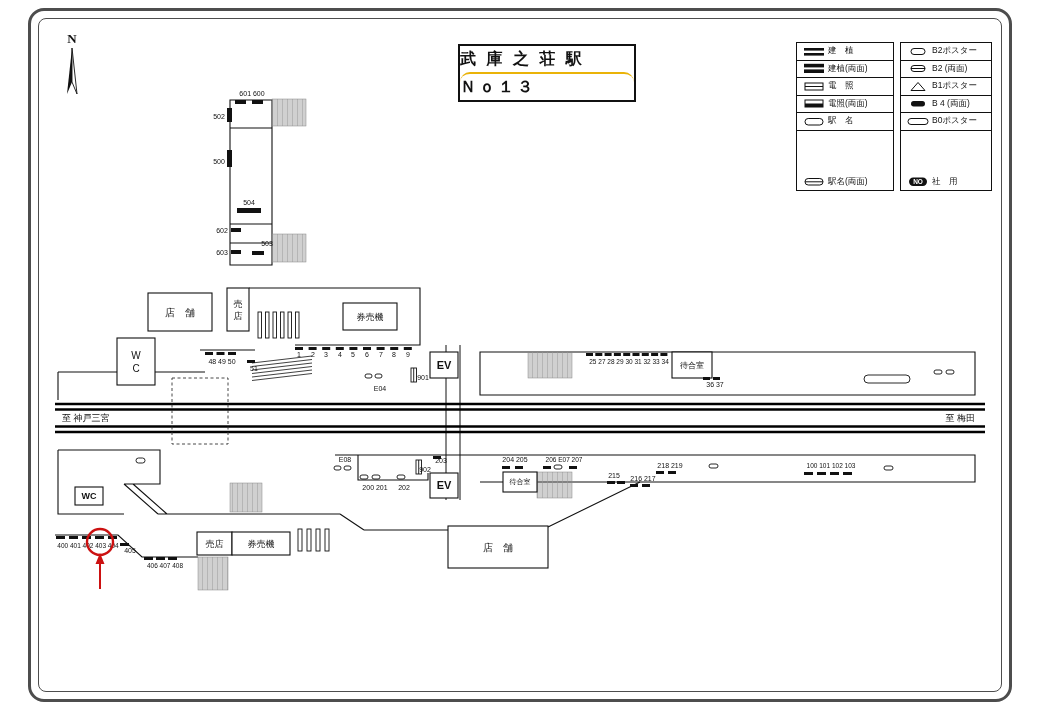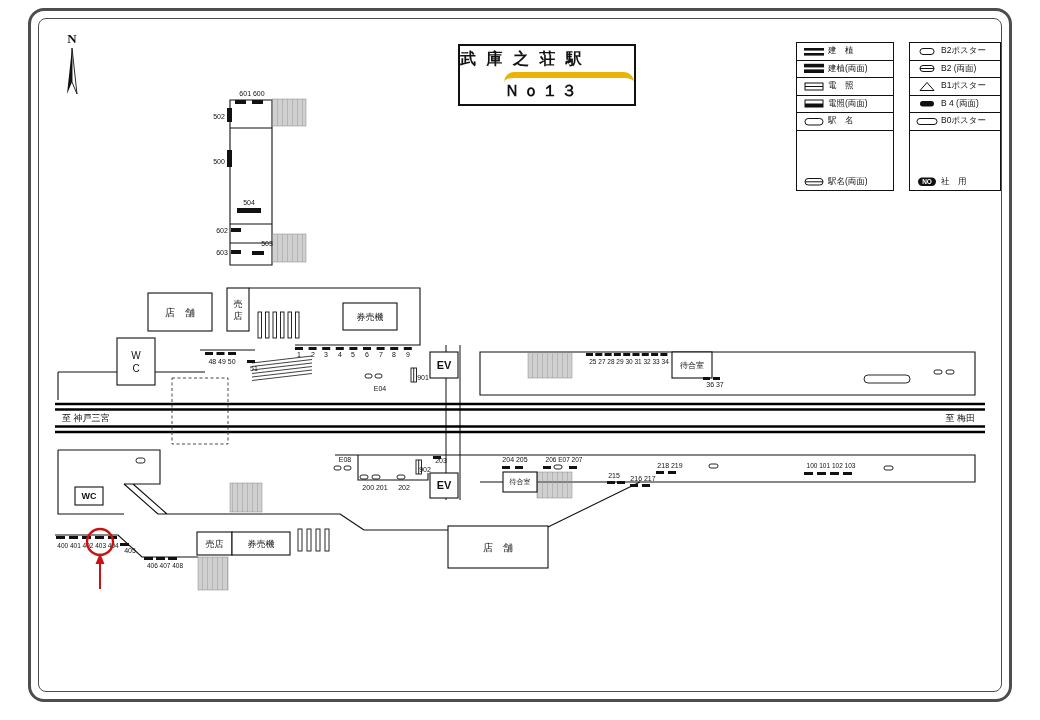--- a/index.html
+++ b/index.html
@@ -7,22 +7,22 @@
         font-family:"Liberation Sans",sans-serif;color:#111;overflow:hidden;}
   .frame-outer{position:absolute;box-sizing:border-box;left:28px;top:8px;width:984px;height:694px;
         border:3px solid #4d4d4d;border-radius:16px;}
   .frame-inner{position:absolute;box-sizing:border-box;left:38px;top:18px;width:964px;height:674px;
         border:1px solid #4d4d4d;border-radius:8px;}
   svg.diagram{position:absolute;left:0;top:0;width:1040px;height:720px;
         font-family:"Liberation Sans",sans-serif;}
   .compass{position:absolute;left:54px;top:30px;}
   .title-box{position:absolute;left:458px;top:44px;width:174px;border:2px solid #111;background:#fff;z-index:5;}
   .title-row{height:26px;line-height:26px;text-align:left;font-size:16px;font-weight:bold;letter-spacing:3px;white-space:nowrap;border-radius:10px;}
-  .title-row + .title-row{border-top:6px solid #eab308;margin-left:44px;}
-  .legend{position:absolute;left:796px;top:42px;display:flex;gap:15px;z-index:5;}
+  .title-row + .title-row{border-top:2px solid #eab308;}
+  .legend{position:absolute;left:796px;top:42px;display:flex;gap:6px;z-index:5;}
   .legend-table{border:1px solid #111;background:#fff;}
   .legend-row{display:flex;align-items:center;height:16.5px;padding:0 3px;border-bottom:1px solid #111;}
   .legend-row:last-child{border-bottom:none;margin-top:43px;}
   .legend-icon{width:28px;display:flex;justify-content:center;align-items:center;}
   .legend-label{font-size:8.5px;white-space:nowrap;}
   .legend-table.signs .legend-label{width:62px;}
   .legend-table.posters .legend-label{width:56px;}
 </style>
 </head>
 <body>

